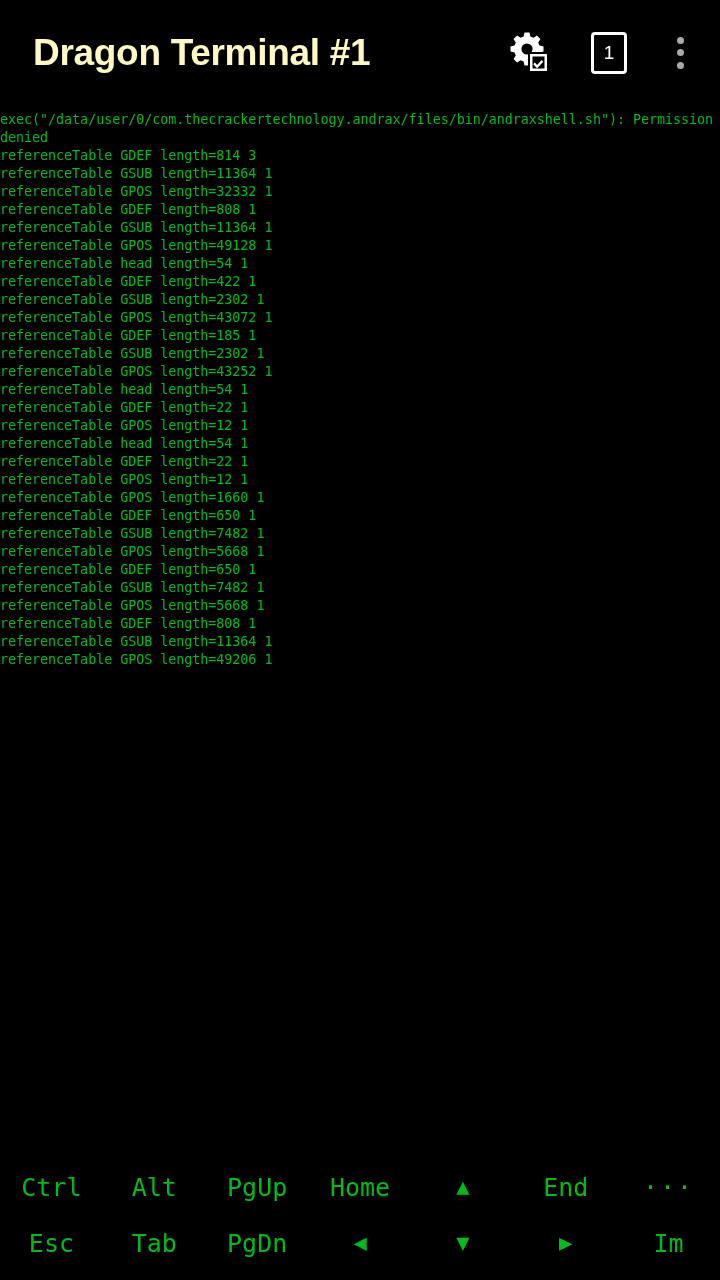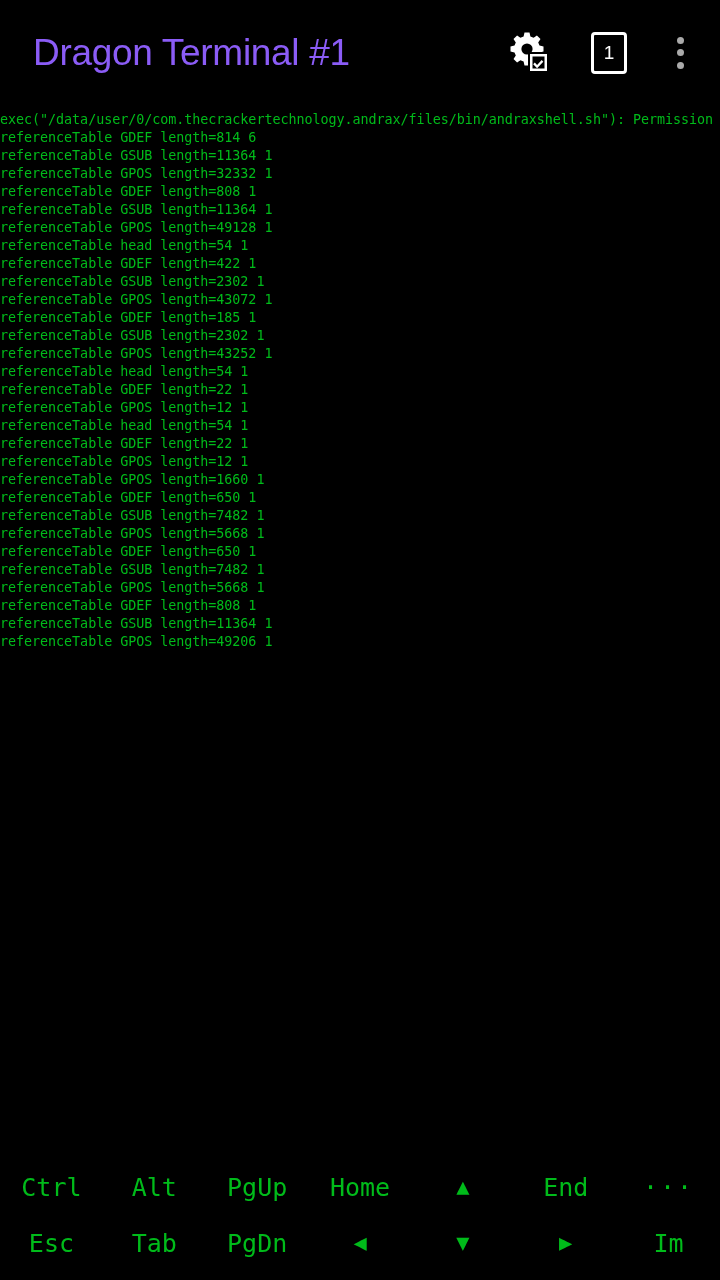--- a/index.html
+++ b/index.html
@@ -21,24 +21,24 @@
     position: absolute;
     left: 0;
     top: 0;
     width: 720px;
     height: 105px;
     background: #000000;
     display: flex;
     align-items: center;
   }
   .app-title {
-    color: #8b5cf6;
+    color: #fef9c3;
     font-family: "Liberation Sans", sans-serif;
     font-size: 37px;
-    font-weight: 400;
+    font-weight: 700;
     letter-spacing: -0.3px;
     margin-left: 33px;
     white-space: nowrap;
     line-height: 1;
   }
   .appbar-actions {
     margin-left: auto;
     display: flex;
     align-items: center;
     height: 100%;
@@ -185,21 +185,22 @@
           <i></i>
           <i></i>
       </span>
     </button>
 
   </div>
 </div>
 
 <div class="terminal">
   <div class="term-line">exec("/data/user/0/com.thecrackertechnology.andrax/files/bin/andraxshell.sh"): Permission</div>
-  <div class="term-line">referenceTable GDEF length=814 6</div>
+  <div class="term-line">denied</div>
+  <div class="term-line">referenceTable GDEF length=814 3</div>
   <div class="term-line">referenceTable GSUB length=11364 1</div>
   <div class="term-line">referenceTable GPOS length=32332 1</div>
   <div class="term-line">referenceTable GDEF length=808 1</div>
   <div class="term-line">referenceTable GSUB length=11364 1</div>
   <div class="term-line">referenceTable GPOS length=49128 1</div>
   <div class="term-line">referenceTable head length=54 1</div>
   <div class="term-line">referenceTable GDEF length=422 1</div>
   <div class="term-line">referenceTable GSUB length=2302 1</div>
   <div class="term-line">referenceTable GPOS length=43072 1</div>
   <div class="term-line">referenceTable GDEF length=185 1</div>

